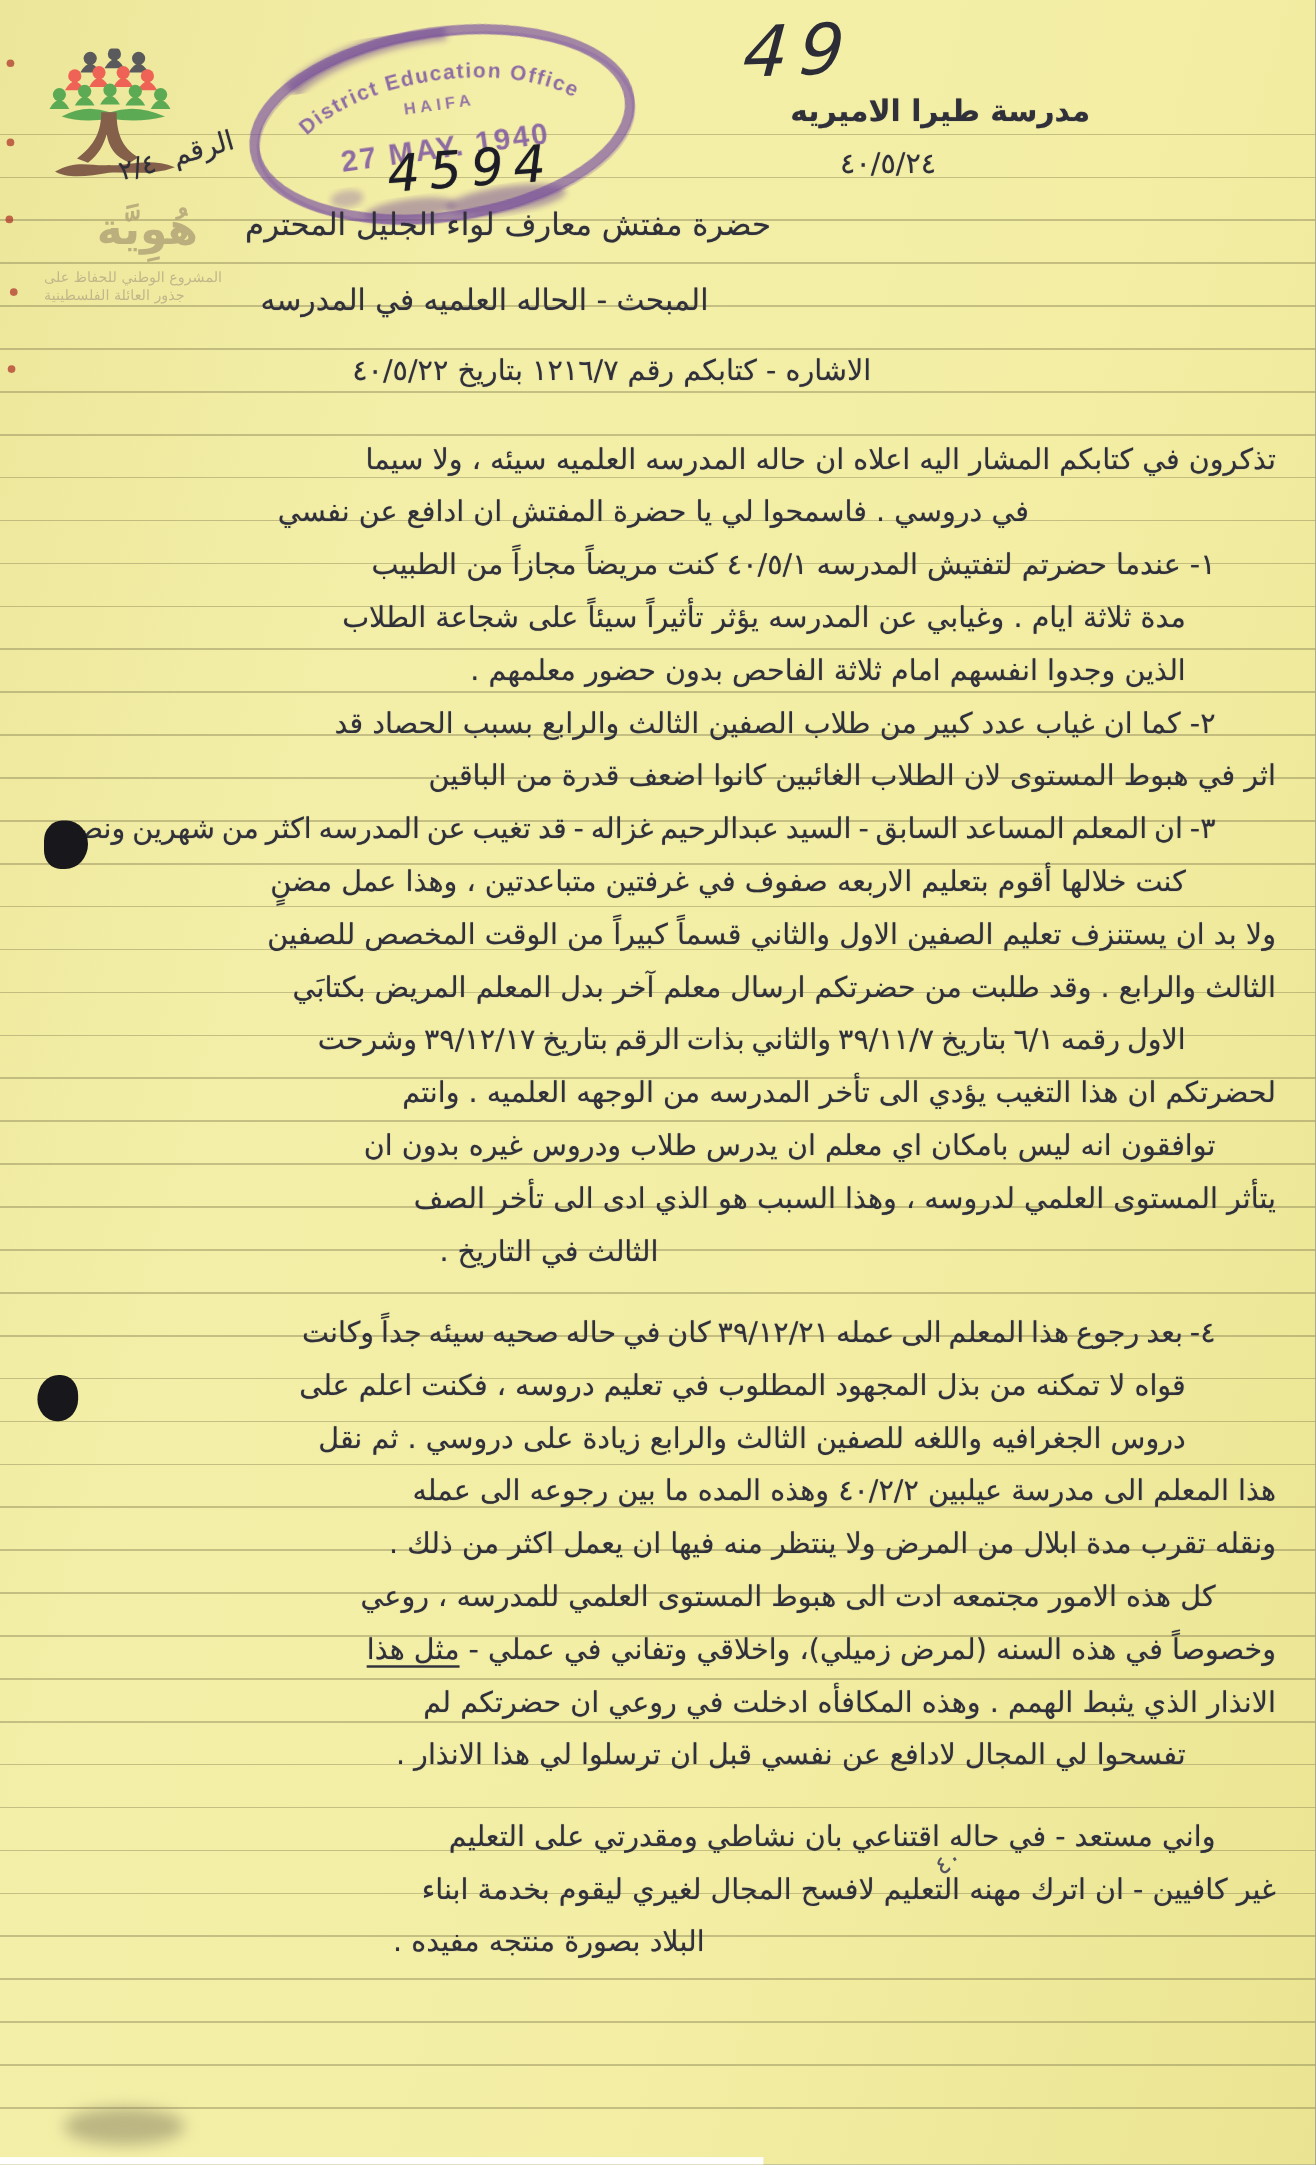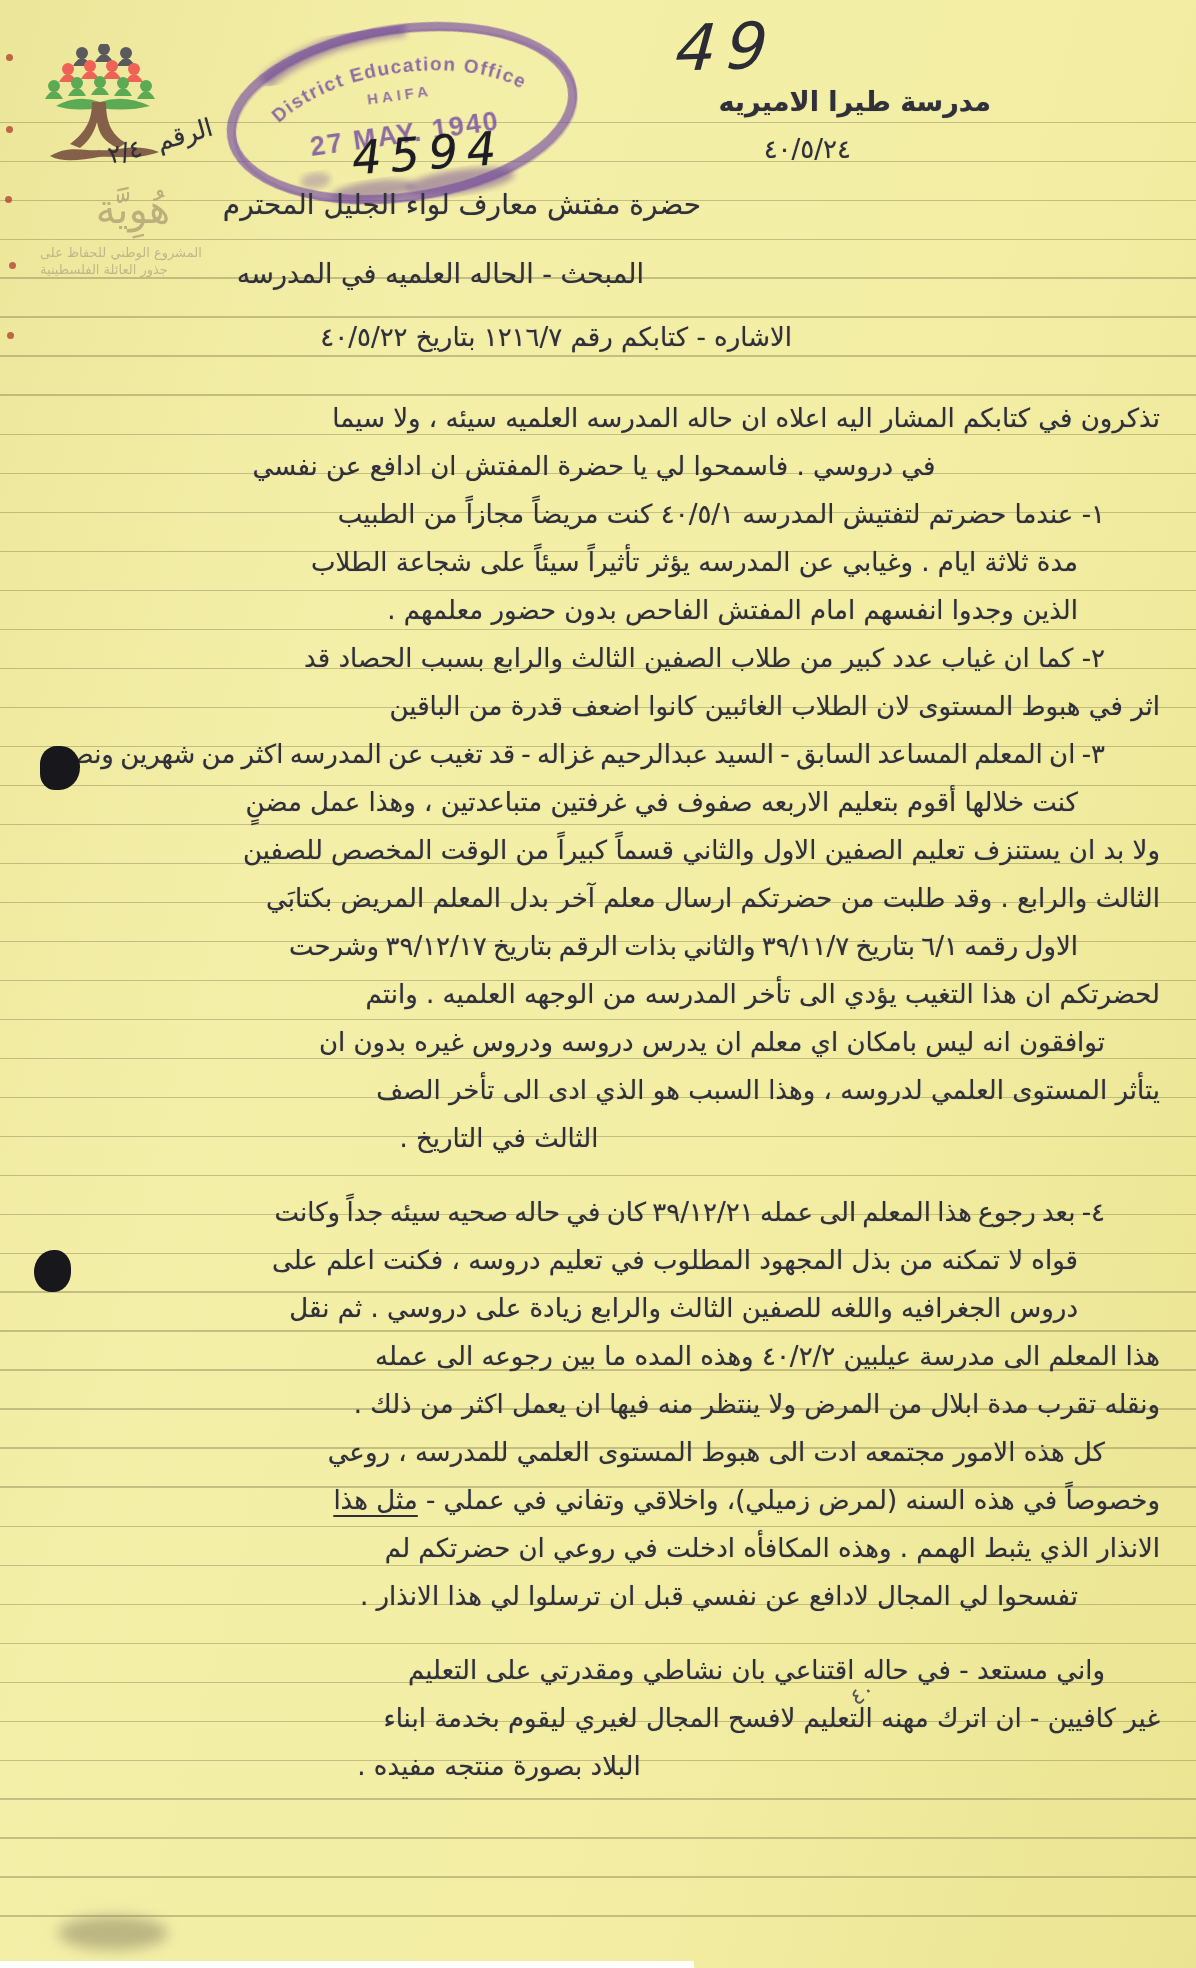--- a/index.html
+++ b/index.html
@@ -31,21 +31,21 @@
   .t{letter-spacing:-0.6px;word-spacing:-2px;}
   
   .stamp{position:absolute;left:212px;top:16px;width:380px;height:195px;
          transform:rotate(-8deg);opacity:.88;filter:blur(.3px);}
   .serial{position:absolute;left:352px;top:126px;font-size:46px;font-style:italic;
           letter-spacing:9px;color:#1c1c26;transform:rotate(-4deg);
           text-shadow:0 0 1px rgba(20,20,30,.7);}
   
   .logo{position:absolute;left:42px;top:44px;width:125px;height:160px;}
   .wordmark{position:absolute;left:88px;top:186px;width:90px;text-align:center;
-            font-size:40px;font-weight:normal;color:#b3a578;opacity:.85;}
+            font-size:40px;font-weight:bold;color:#b3a578;opacity:.85;}
   .tagline{position:absolute;left:40px;top:244px;width:172px;text-align:left;
            font-size:13px;line-height:17px;color:#bdb188;direction:rtl;opacity:.9;}
   .regnote{position:absolute;color:#2f2f3a;direction:rtl;text-shadow:0 0 1px rgba(40,40,60,.5);}
   .reg-label{left:156px;top:120px;font-size:25px;transform:rotate(-16deg);}
   .reg-value{left:108px;top:138px;font-size:24px;transform:rotate(-14deg);}
   
   .blot{position:absolute;background:#17171c;border-radius:50%;}
   .blot1{left:40px;top:746px;width:40px;height:44px;border-radius:46% 54% 58% 42%;}
   .blot2{left:34px;top:1250px;width:37px;height:42px;border-radius:55% 45% 50% 50%;}
   .speck{position:absolute;width:7px;height:7px;border-radius:50%;background:#b03a2b;opacity:.75;}
@@ -139,30 +139,30 @@
   <div class="hdate ink">٤٠/٥/٢٤</div>
   <div class="salut ink">حضرة مفتش معارف لواء الجليل المحترم</div>
   <div class="subj ink">المبحث - الحاله العلميه في المدرسه</div>
   <div class="refr ink">الاشاره - كتابكم رقم ١٢١٦/٧ بتاريخ ٤٠/٥/٢٢</div>
 
   <div class="body-block ink">
       <div class="line">تذكرون في كتابكم المشار اليه اعلاه ان حاله المدرسه العلميه سيئه ، ولا سيما</div>
       <div class="line c">في دروسي . فاسمحوا لي يا حضرة المفتش ان ادافع عن نفسي</div>
       <div class="line n">١- عندما حضرتم لتفتيش المدرسه ٤٠/٥/١ كنت مريضاً مجازاً من الطبيب</div>
       <div class="line n2">مدة ثلاثة ايام . وغيابي عن المدرسه يؤثر تأثيراً سيئاً على شجاعة الطلاب</div>
-      <div class="line n2">الذين وجدوا انفسهم امام المفتش الفاحص بدون حضور معلمهم .</div>
+      <div class="line n2">الذين وجدوا انفسهم امام ثلاثة الفاحص بدون حضور معلمهم .</div>
       <div class="line n">٢- كما ان غياب عدد كبير من طلاب الصفين الثالث والرابع بسبب الحصاد قد</div>
       <div class="line">اثر في هبوط المستوى لان الطلاب الغائبين كانوا اضعف قدرة من الباقين</div>
       <div class="line n t">٣- ان المعلم المساعد السابق - السيد عبدالرحيم غزاله - قد تغيب عن المدرسه اكثر من شهرين ونصف</div>
       <div class="line n2">كنت خلالها أقوم بتعليم الاربعه صفوف في غرفتين متباعدتين ، وهذا عمل مضنٍ</div>
       <div class="line">ولا بد ان يستنزف تعليم الصفين الاول والثاني قسماً كبيراً من الوقت المخصص للصفين</div>
       <div class="line">الثالث والرابع . وقد طلبت من حضرتكم ارسال معلم آخر بدل المعلم المريض بكتابَي</div>
       <div class="line n2 t">الاول رقمه ٦/١ بتاريخ ٣٩/١١/٧ والثاني بذات الرقم بتاريخ ٣٩/١٢/١٧ وشرحت</div>
       <div class="line">لحضرتكم ان هذا التغيب يؤدي الى تأخر المدرسه من الوجهه العلميه . وانتم</div>
-      <div class="line n">توافقون انه ليس بامكان اي معلم ان يدرس دروسه ودروس غيره بدون ان</div>
+      <div class="line n">توافقون انه ليس بامكان اي معلم ان يدرس طلاب ودروس غيره بدون ان</div>
       <div class="line">يتأثر المستوى العلمي لدروسه ، وهذا السبب هو الذي ادى الى تأخر الصف</div>
       <div class="line cl">الثالث في التاريخ .</div>
       <div class="line n mt t">٤- بعد رجوع هذا المعلم الى عمله ٣٩/١٢/٢١ كان في حاله صحيه سيئه جداً وكانت</div>
       <div class="line n2">قواه لا تمكنه من بذل المجهود المطلوب في تعليم دروسه ، فكنت اعلم على</div>
       <div class="line n2">دروس الجغرافيه واللغه للصفين الثالث والرابع زيادة على دروسي . ثم نقل</div>
       <div class="line">هذا المعلم الى مدرسة عيلبين ٤٠/٢/٢ وهذه المده ما بين رجوعه الى عمله</div>
       <div class="line">ونقله تقرب مدة ابلال من المرض ولا ينتظر منه فيها ان يعمل اكثر من ذلك .</div>
       <div class="line n">كل هذه الامور مجتمعه ادت الى هبوط المستوى العلمي للمدرسه ، روعي</div>
       <div class="line">وخصوصاً في هذه السنه (لمرض زميلي)، واخلاقي وتفاني في عملي - <span class="ul">مثل هذا</span></div>
       <div class="line">الانذار الذي يثبط الهمم . وهذه المكافأه ادخلت في روعي ان حضرتكم لم</div>

